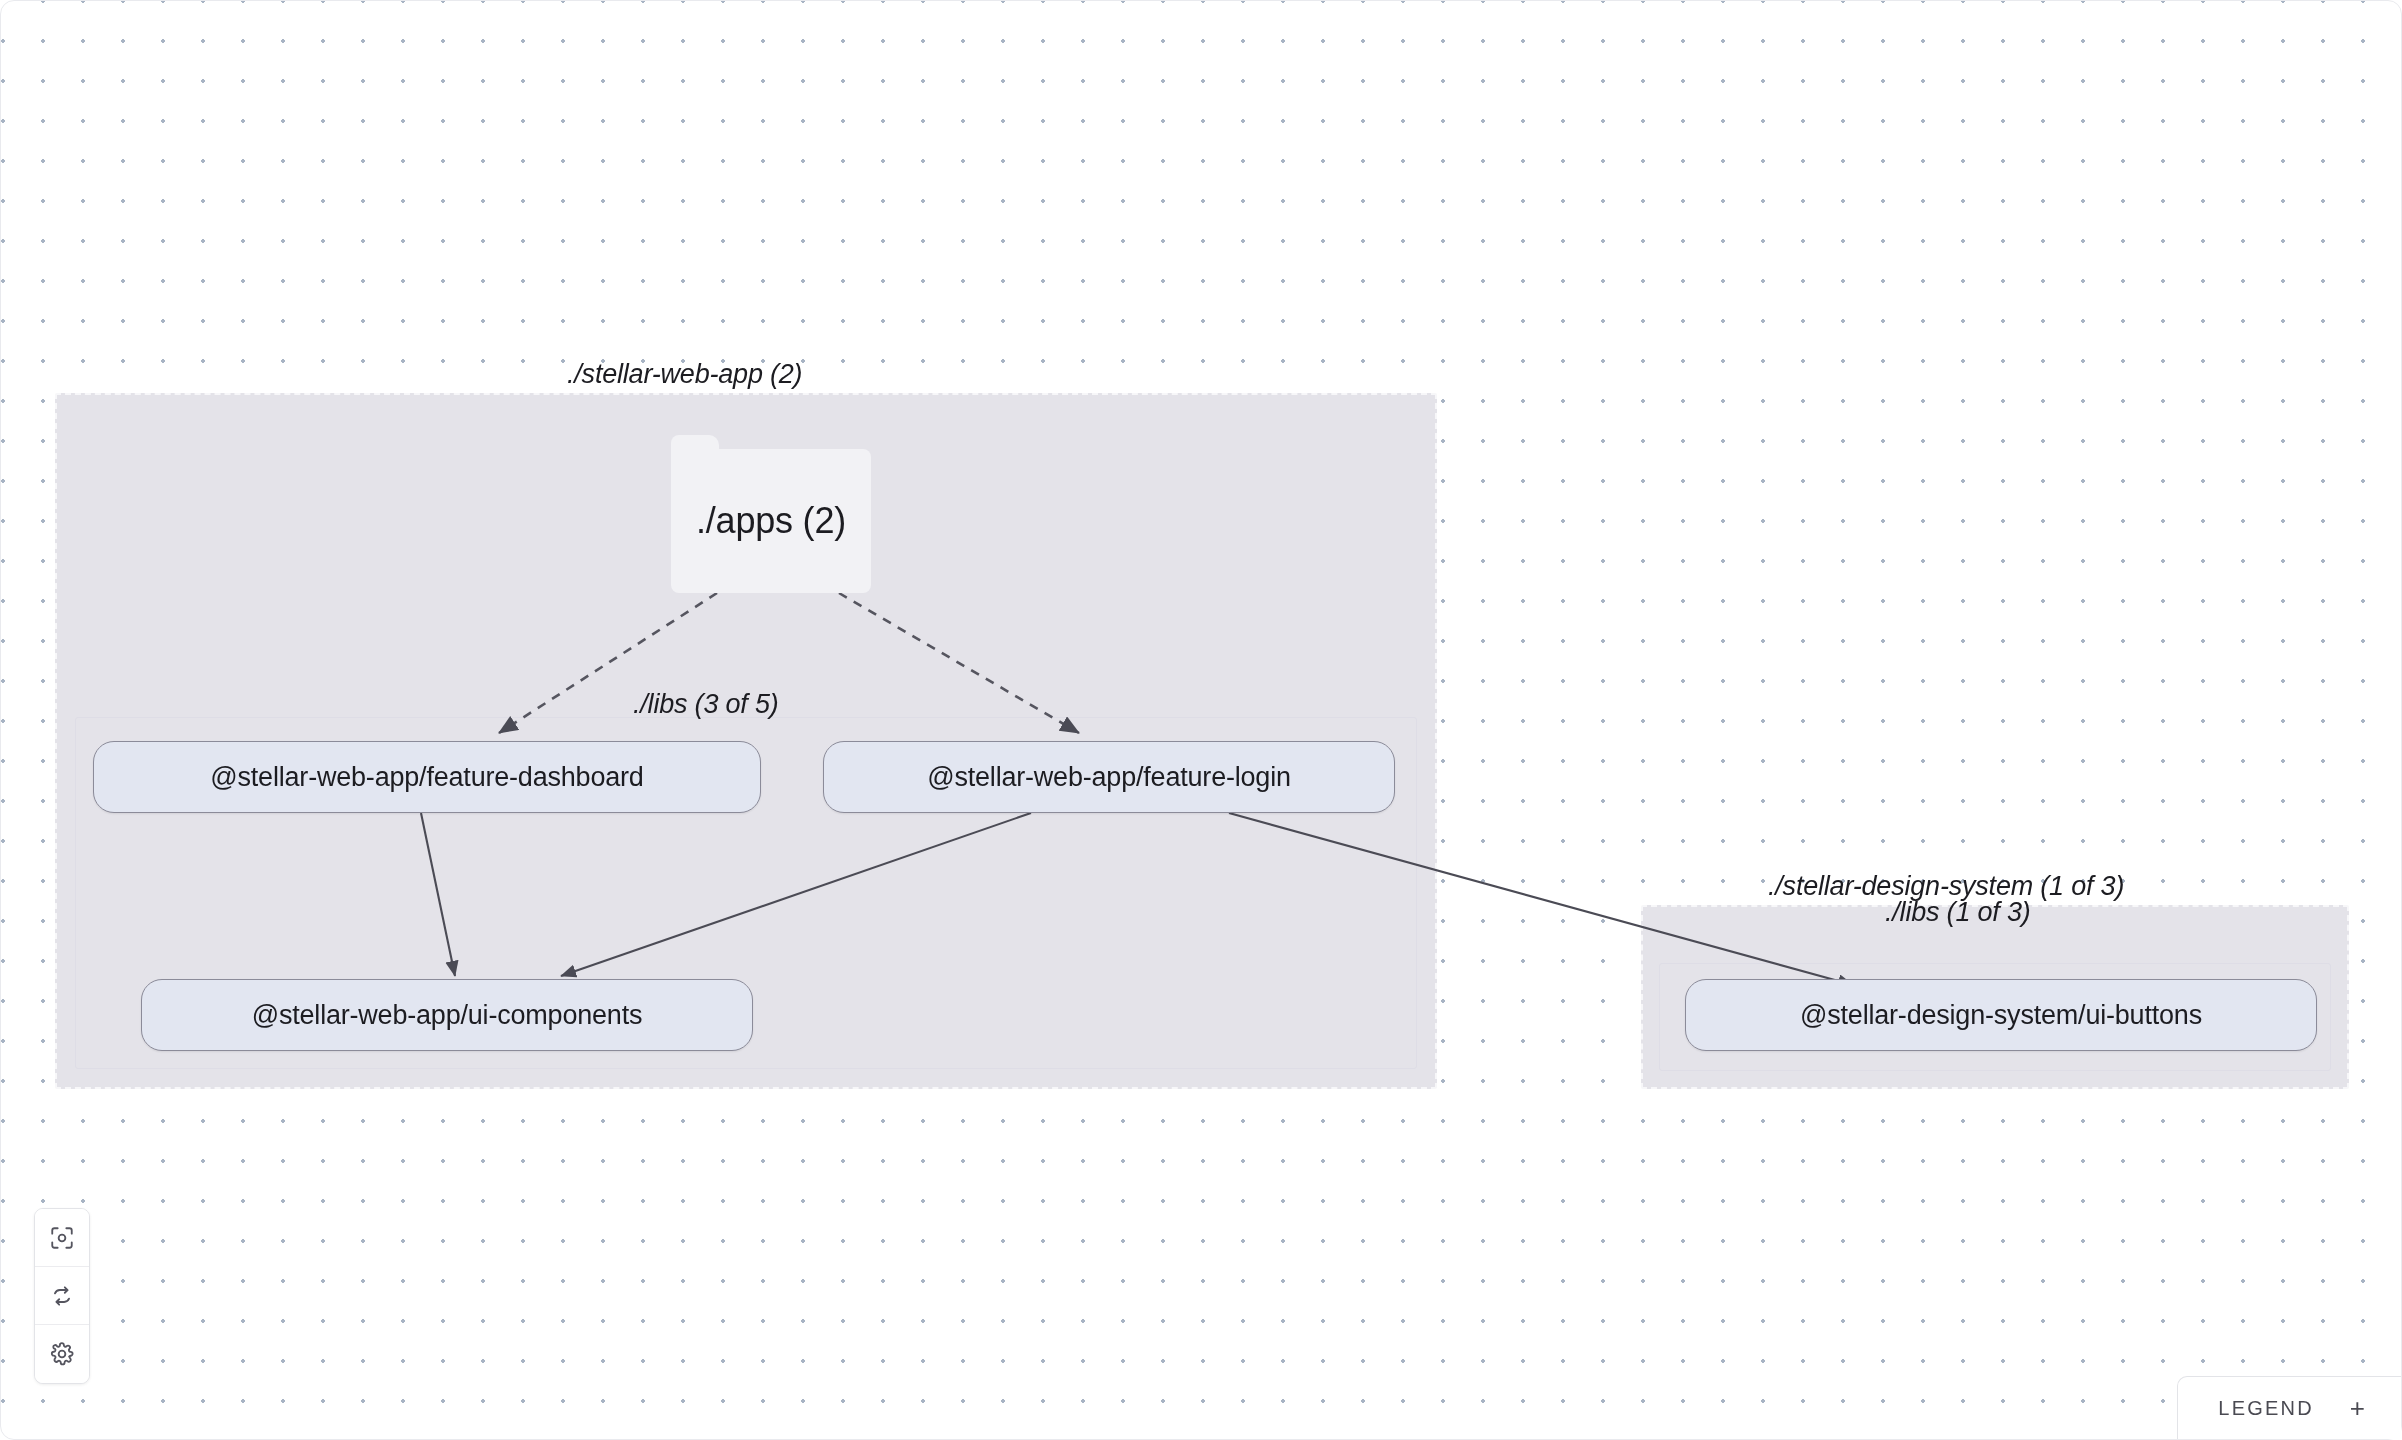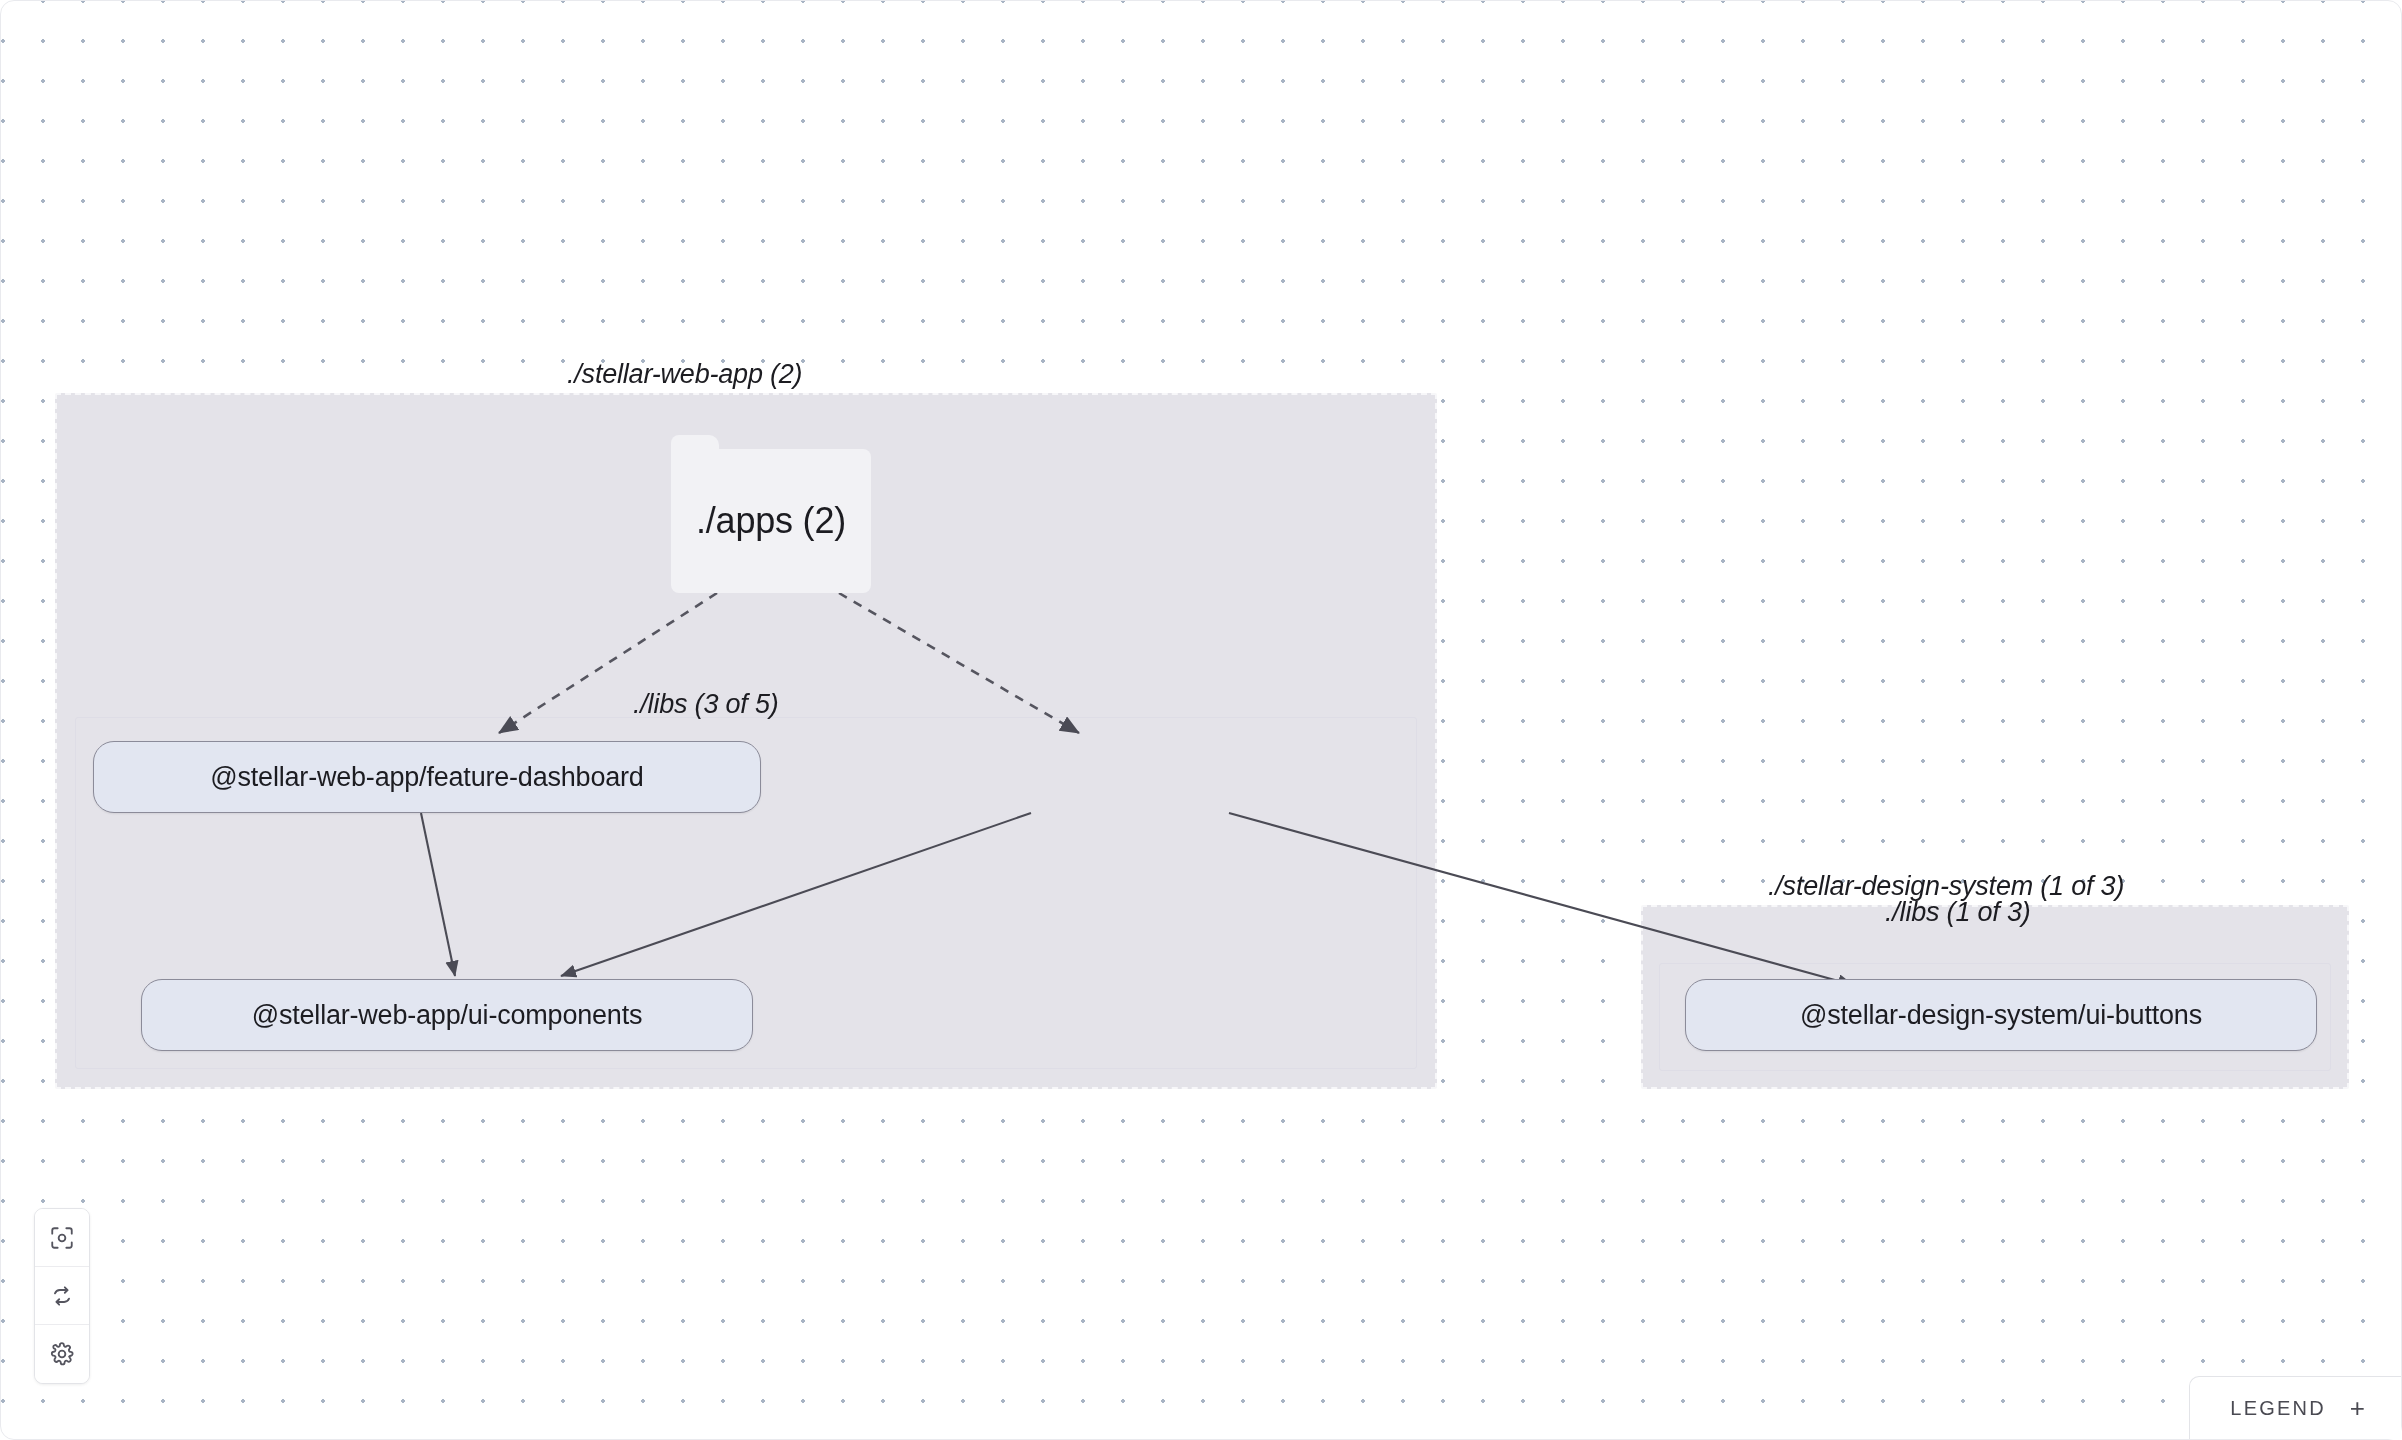--- a/index.html
+++ b/index.html
@@ -142,21 +142,21 @@
     bottom: 0px;
     height: 62px;
     padding: 0 36px 0 40px;
     background: #ffffff;
     border: 1px solid #e3e4e8;
     border-right: none;
     border-bottom: none;
     border-top-left-radius: 10px;
     display: flex;
     align-items: center;
-    gap: 24px;
+    gap: 36px;
     cursor: pointer;
     z-index: 40;
   }
   #legend-btn .legend-text {
     font-size: 20px;
     letter-spacing: 2.2px;
     color: #4a4a52;
   }
   #legend-btn .plus {
     font-size: 26px;
@@ -221,20 +221,23 @@
     <div class="folder-tab"></div>
     <div class="folder-body">
       <span class="folder-label">./apps (2)</span>
     </div>
   </div>
 
   <div class="proj-node" style="left:92px; top:740px; width:668px; height:72px;">
     <span class="proj-label">@stellar-web-app/feature-dashboard</span>
   </div>
 
+  <div class="proj-node" style="left:822px; top:740px; width:572px; height:72px;">
+    <span class="proj-label">@stellar-web-app/feature-login</span>
+  </div>
 
   <div class="proj-node" style="left:140px; top:978px; width:612px; height:72px;">
     <span class="proj-label">@stellar-web-app/ui-components</span>
   </div>
 
   <div class="proj-node" style="left:1684px; top:978px; width:632px; height:72px;">
     <span class="proj-label">@stellar-design-system/ui-buttons</span>
   </div>
 
   <div id="control-stack">

